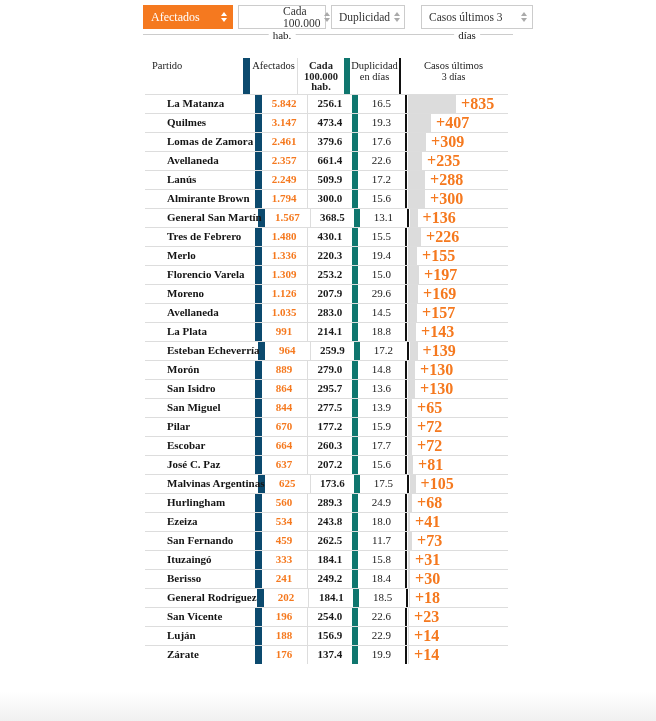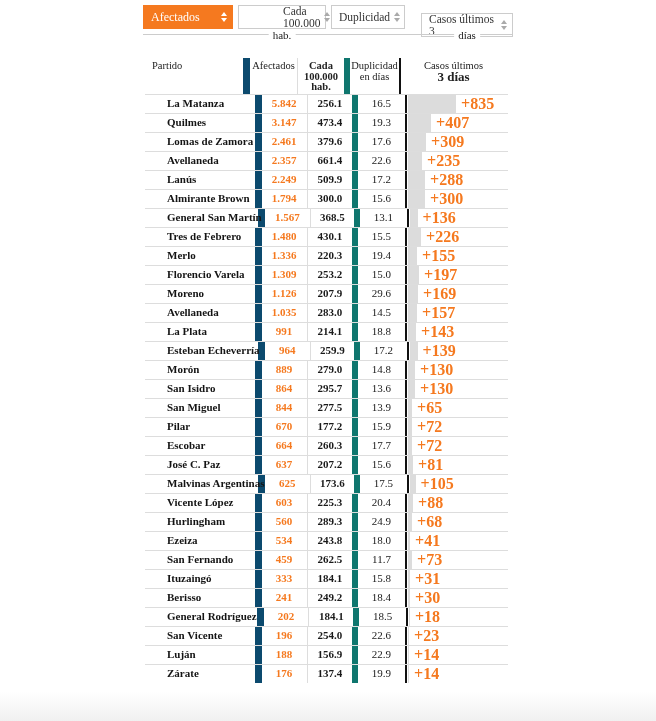--- a/index.html
+++ b/index.html
@@ -31,21 +31,21 @@
   
   .tbl{position:absolute;left:145px;top:58px;width:363px;}
   .thead{display:flex;height:36px;font-size:10.5px;color:#222;}
   .thead .cell{box-sizing:border-box;padding-top:3px;line-height:10.5px;}
   .cell{box-sizing:border-box;}
   .c1{width:105px;padding-left:7px;border-right:7px solid #0c4a6e;}
   .c2{width:48px;text-align:center;border-right:1px solid #ddd;}
   .c3{width:52px;text-align:center;border-right:6px solid #0f766e;font-weight:bold;}
   .c4{width:51px;text-align:center;border-right:2px solid #111;}
   .c5{width:105px;position:relative;}
-  .thead .bold-line{font-weight:bold;font-size:13px;}
+  .thead .bold-line{font-weight:normal;font-size:10px;}
   .row{display:flex;height:19px;border-top:1px solid #ddd;box-sizing:border-box;}
   .row .c1{font-weight:bold;font-size:11px;line-height:17px;color:#141414;white-space:nowrap;margin-left:15px;}
   .row .c2{font-weight:bold;font-size:11px;line-height:17px;color:#F5791F;}
   .row .c3,.row .c4{font-size:11px;line-height:17px;color:#1a1a1a;}
   .bar{position:absolute;left:1px;top:0px;height:18px;background:#dcdcdc;}
   .bar-label{
     position:absolute;top:0;font-size:16px;font-weight:bold;color:#F5791F;
     line-height:18px;white-space:nowrap;
   }
   .fade{
@@ -70,21 +70,21 @@
       <span class="tri tri-down"></span>
   </span>
 </div>
 <div class="select" style="left:331px;width:74px;">
   <span>Duplicidad</span>
   <span class="arrows">
     <span class="tri tri-up"></span>
       <span class="tri tri-down"></span>
   </span>
 </div>
-<div class="select" style="left:421px;width:92px;margin-top:8px;">
+<div class="select" style="left:421px;width:112px;">
   <span>Casos últimos 3</span>
   <span class="arrows">
     <span class="tri tri-up"></span>
       <span class="tri tri-down"></span>
   </span>
 </div>
 
 <div class="hrule"></div>
 <div class="sub-label" style="left:282px;">hab.</div>
 <div class="sub-label" style="left:467px;">días</div>
@@ -316,30 +316,20 @@
         <div class="cell c1">Malvinas Argentinas</div>
         <div class="cell c2">625</div>
         <div class="cell c3">173.6</div>
         <div class="cell c4">17.5</div>
         <div class="cell c5">
           <div class="bar" style="width: 6px;"></div>
           <span class="bar-label" style="left: 12px;">+105</span>
         </div>
       </div>
       <div class="row">
-        <div class="cell c1">Vicente López</div>
-        <div class="cell c2">603</div>
-        <div class="cell c3">225.3</div>
-        <div class="cell c4">20.4</div>
-        <div class="cell c5">
-          <div class="bar" style="width: 5px;"></div>
-          <span class="bar-label" style="left: 11px;">+88</span>
-        </div>
-      </div>
-      <div class="row">
         <div class="cell c1">Hurlingham</div>
         <div class="cell c2">560</div>
         <div class="cell c3">289.3</div>
         <div class="cell c4">24.9</div>
         <div class="cell c5">
           <div class="bar" style="width: 4px;"></div>
           <span class="bar-label" style="left: 10px;">+68</span>
         </div>
       </div>
       <div class="row">

